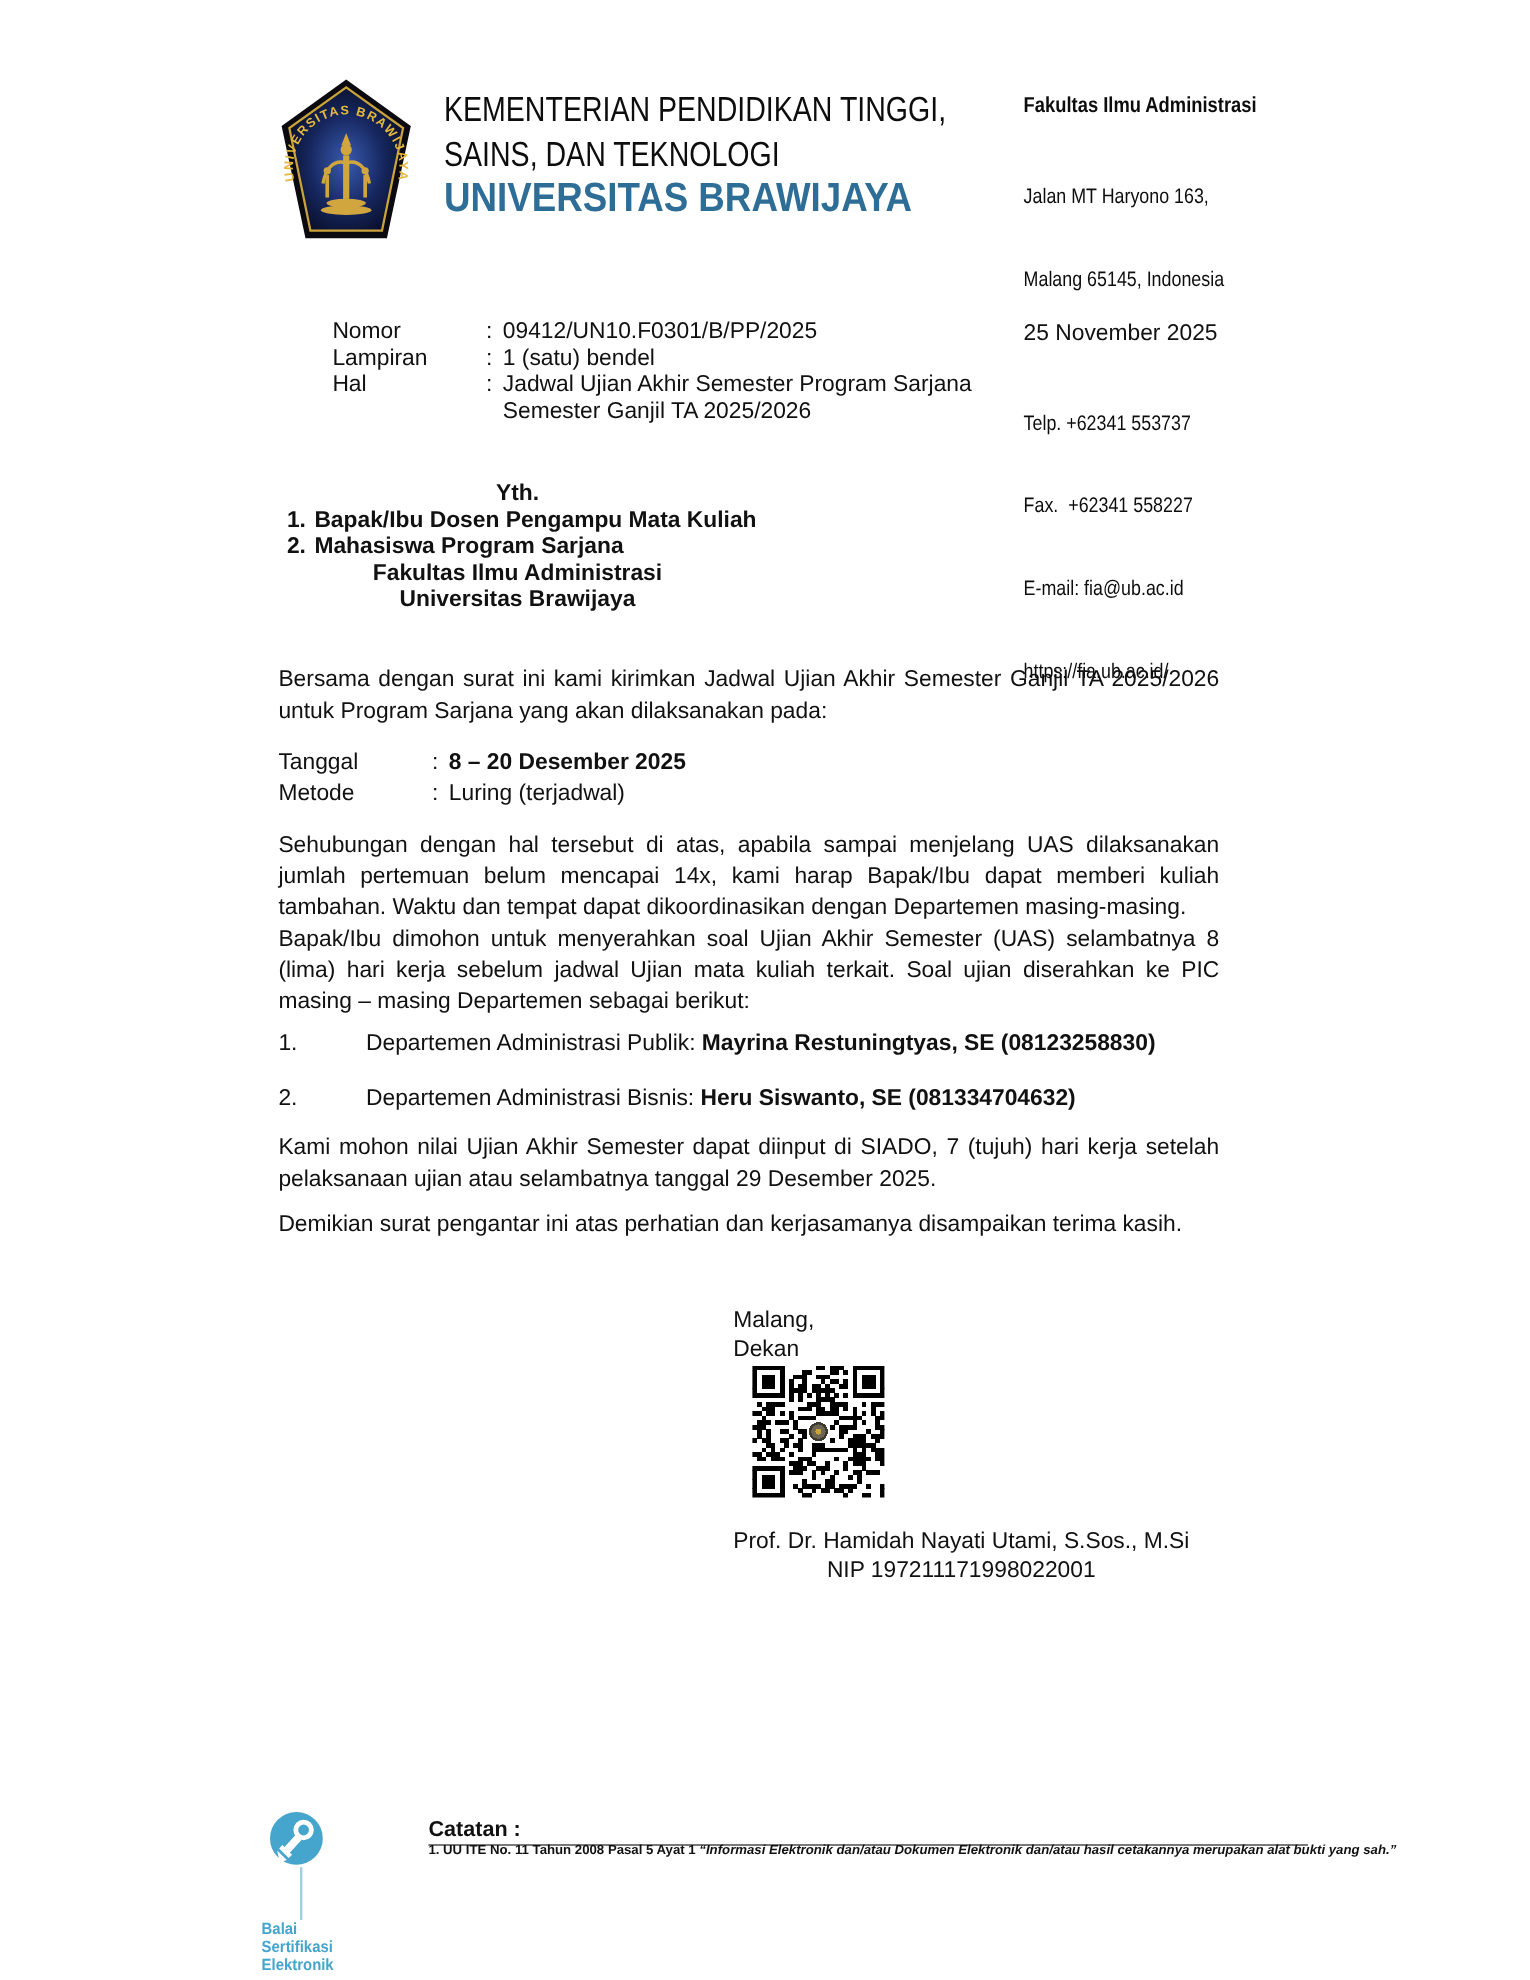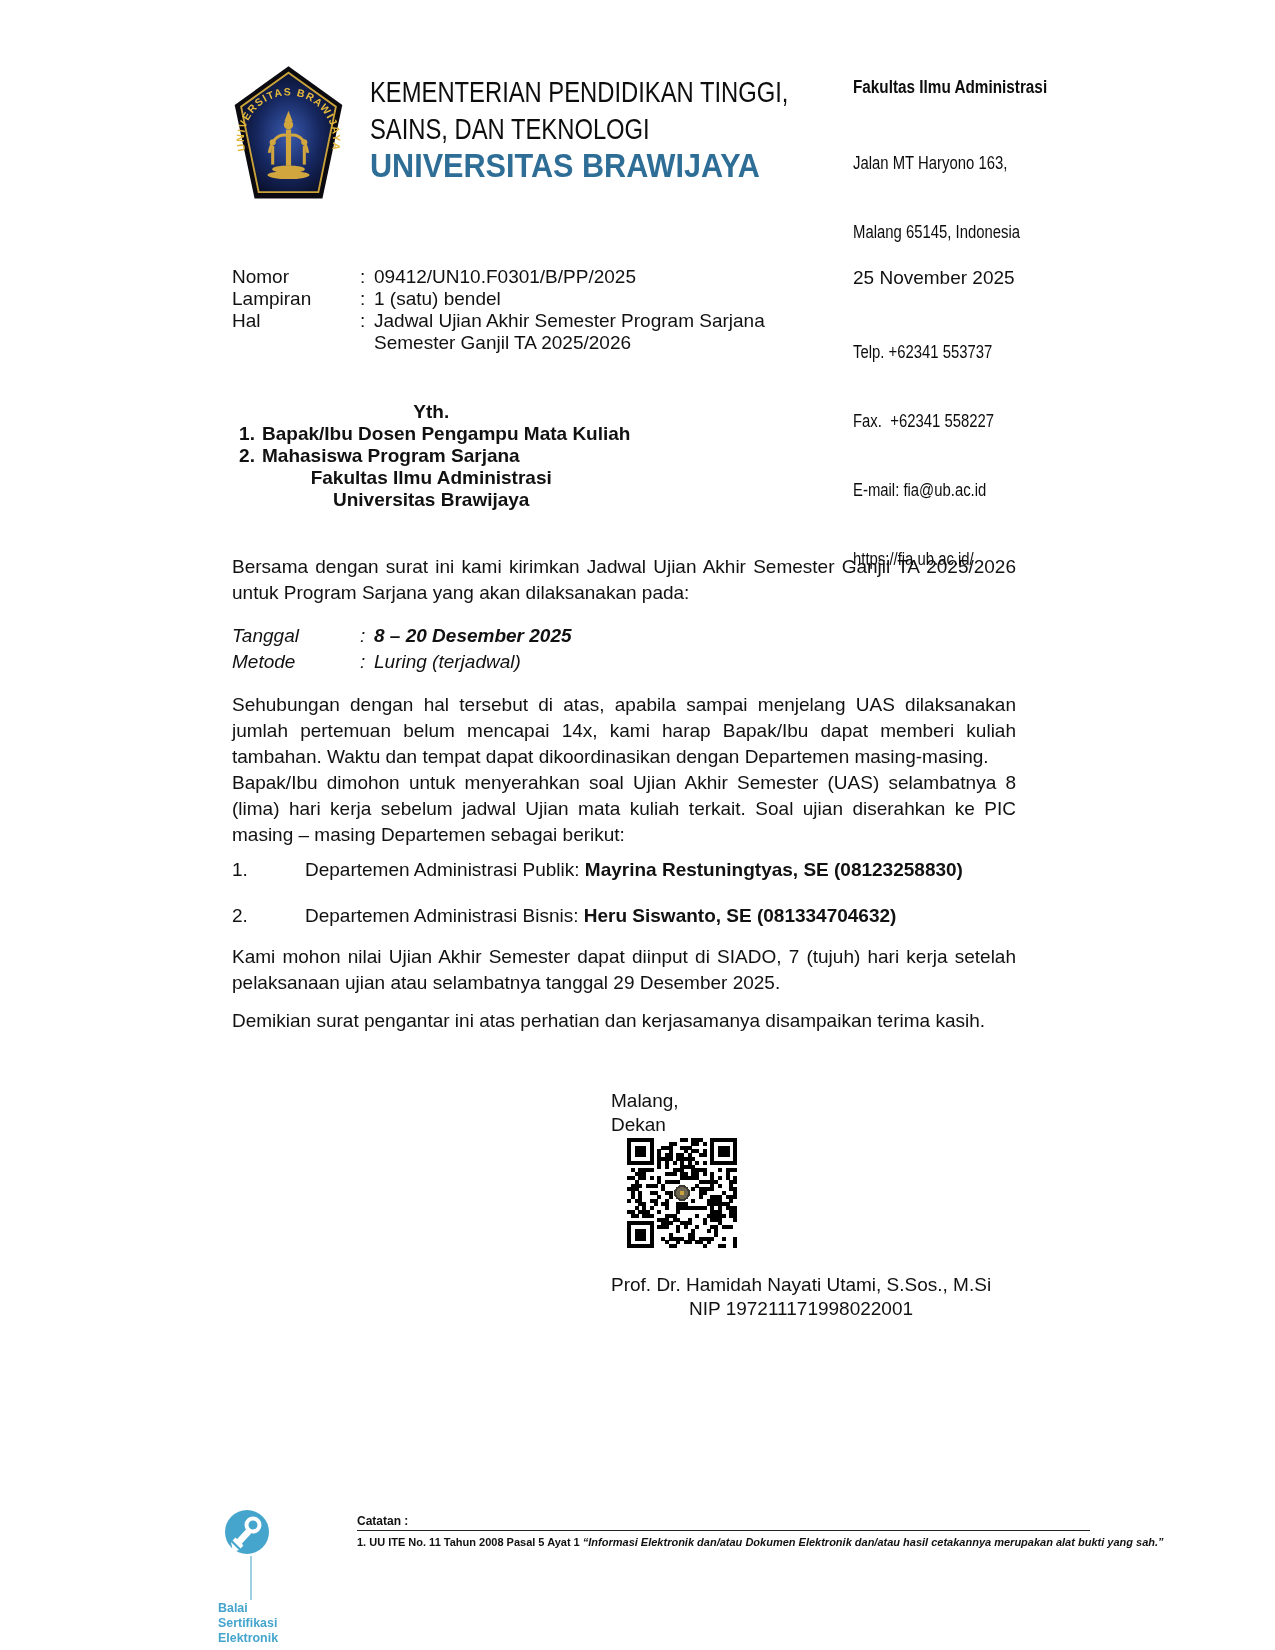--- a/index.html
+++ b/index.html
@@ -28,50 +28,50 @@
     position:absolute;left:853px;top:76px;
     font-size:17.5px;line-height:23px;color:#0d0d0d;
     transform:scaleX(.85);transform-origin:0 0;white-space:nowrap;
   }
   .faculty div{white-space:pre;}
   .fac-name{font-weight:bold;font-size:18px;margin-bottom:7px;}
   .fac-group{margin-bottom:5px;}
   
   .meta{position:absolute;left:232px;top:266px;font-size:19px;line-height:22px;}
   .meta-row{display:flex;}
-  .meta-label{width:128px;flex:0 0 128px;}
+  .meta-label{width:128px;flex:0 0 128px;margin-left:45px;}
   .meta-colon{width:14px;flex:0 0 14px;}
   .letter-date{position:absolute;left:853px;top:267px;font-size:19px;}
   
   .recipient{position:absolute;left:232px;top:401px;font-size:19px;line-height:22px;font-weight:bold;text-align:center;}
   .rcp-row{display:flex;}
   .rcp-num{width:30px;flex:0 0 30px;}
   
   .para{position:absolute;left:232px;width:784px;font-size:19px;line-height:26px;text-align:justify;}
-  .schedule{position:absolute;left:232px;top:623px;font-size:19px;line-height:26px;font-style:italic;}
+  .schedule{position:absolute;left:232px;top:623px;font-size:19px;line-height:26px;}
   .sch-row{display:flex;}
   .sch-label{width:128px;flex:0 0 128px;}
   .sch-colon{width:14px;flex:0 0 14px;}
   .bold{font-weight:bold;}
   .pic-item{position:absolute;left:232px;width:784px;font-size:19px;line-height:24px;}
   .pic-row{display:flex;}
   .pic-num{width:73px;flex:0 0 73px;}
   
   .sig-head{position:absolute;left:611px;top:1089px;font-size:19px;line-height:24px;}
   .qr-wrap{position:absolute;left:627px;top:1138px;width:110px;height:110px;}
   .sig-name{position:absolute;left:611px;top:1273px;font-size:19px;line-height:24px;text-align:center;}
   
   .bse{position:absolute;left:211px;top:1508px;display:flex;align-items:center;flex-direction:column;}
   .bse-icon{width:48px;height:48px;}
   .bse-divider{width:2px;height:44px;background:#9fcfe3;margin-left:7px;}
   .bse-text{
     margin-left:7px;font-size:13.5px;line-height:15px;font-weight:bold;
     transform:scaleX(.92);transform-origin:0 0;
   }
-  .catatan{position:absolute;left:357px;top:1514px;width:733px;font-size:12px;font-weight:bold;}
+  .catatan{position:absolute;left:357px;top:1514px;width:733px;font-size:18px;font-weight:bold;}
   .catatan-rule{border-bottom:1.5px solid #222;padding-bottom:2px;}
   .notes{position:absolute;left:357px;top:1534px;width:733px;font-size:11px;line-height:16px;font-weight:bold;white-space:nowrap;}
   .notes .it{font-style:italic;}
 </style>
 </head>
 <body>
 
 <div class="page">
 
   <svg class="ub-logo" viewBox="0 0 100 116">

